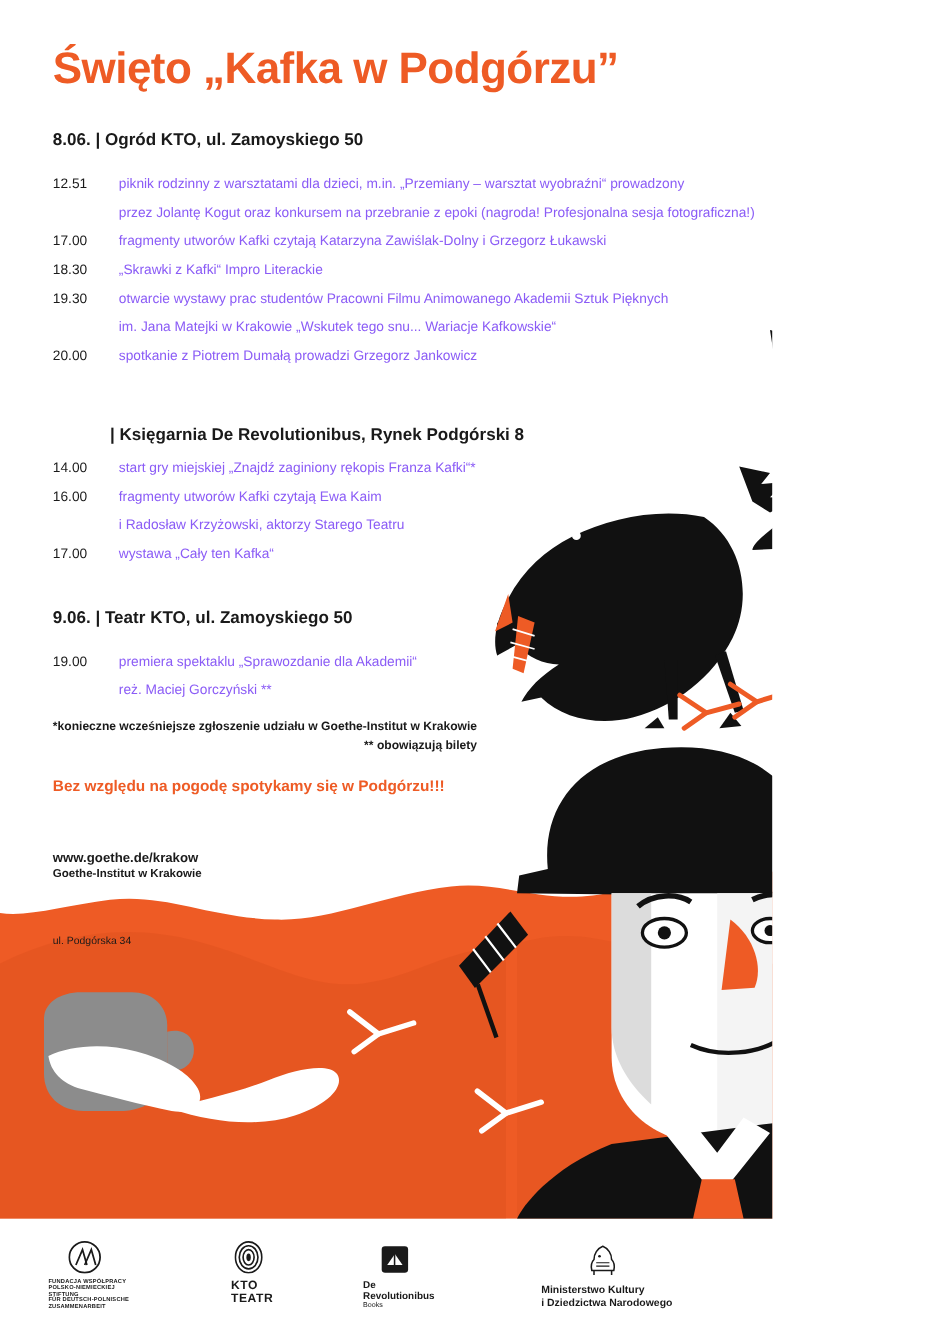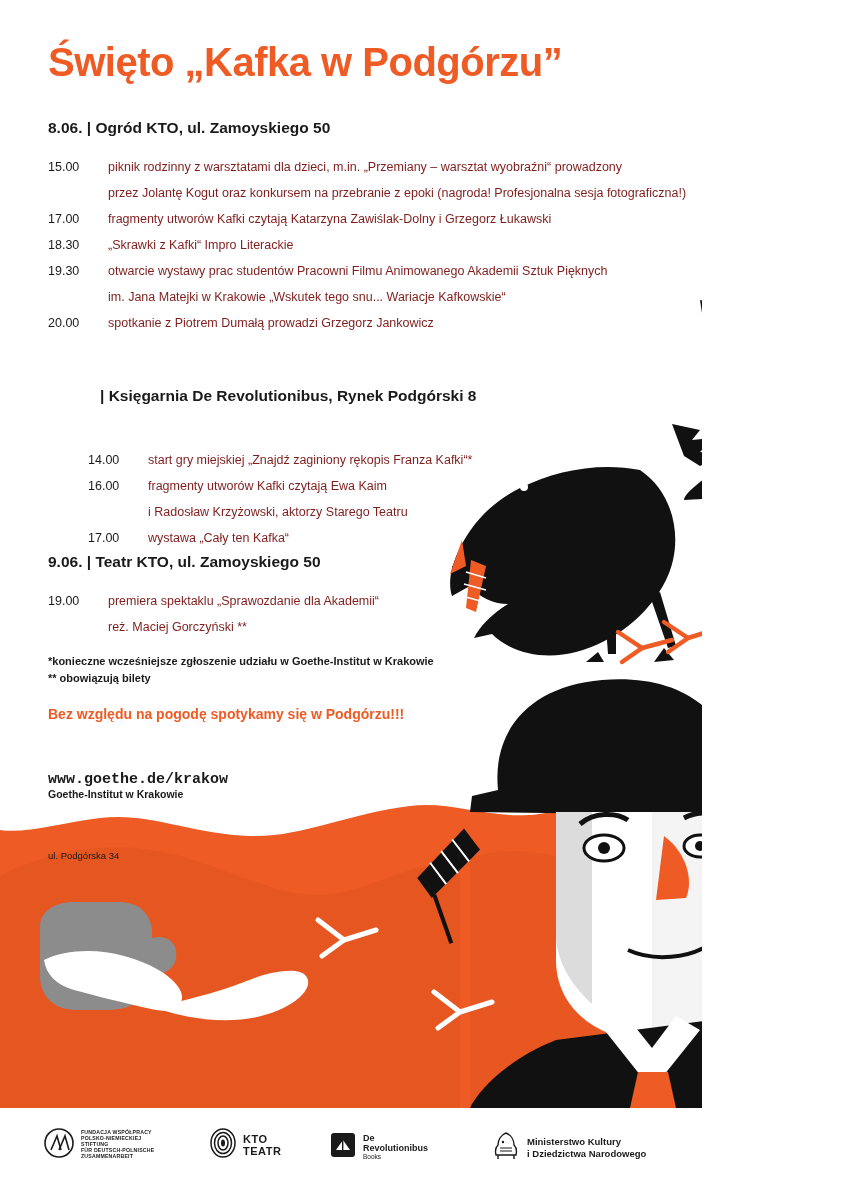--- a/index.html
+++ b/index.html
@@ -49,69 +49,69 @@
   .venue-1 { left: 48px;  top: 119px; }
   .venue-2 { left: 100px; top: 387px; }
   .venue-3 { left: 48px;  top: 553px; }
 
   .rows {
     position: absolute;
     left: 48px;
     width: 700px;
   }
   .rows-1 { top: 154px; }
-  .rows-2 { top: 447px; margin-left: 40px; }
+  .rows-2 { top: 412px; }
   .rows-3 { top: 588px; }
 
   .row {
     display: flex;
     align-items: flex-start;
     line-height: 26px;
   }
   .row .time {
     width: 60px;
     flex: 0 0 60px;
     font-size: 12.5px;
     color: #1a1a1a;
   }
   .row .desc {
     font-size: 12.5px;
-    color: #7f1d1d;
+    color: #8b5cf6;
   }
 
   
   .footnotes {
     position: absolute;
     left: 48px;
     top: 653px;
     font-size: 11px;
     font-weight: bold;
     color: #1a1a1a;
     line-height: 17px;
+    text-align: right;
   }
   .slogan {
     position: absolute;
     left: 48px;
     top: 706px;
     font-size: 14px;
     font-weight: bold;
     color: #ee5b25;
     text-align: right;
   }
   .contact {
     position: absolute;
     left: 48px;
     top: 773px;
     line-height: 14px;
   }
   .contact .web {
-    font-size: 15px;
-    font-weight: bold;
-    color: #1a1a1a;
-    font-family: Liberation Mono, monospace;
+    font-size: 12px;
+    font-weight: bold;
+    color: #1a1a1a;
   }
   .contact .inst {
     font-size: 10.5px;
     font-weight: bold;
     color: #1a1a1a;
   }
   .contact .addr {
     font-size: 9.5px;
     color: #1a1a1a;
     margin-top: 48px;
@@ -126,20 +126,21 @@
     height: 92px;
     background: #ffffff;
     display: flex;
     align-items: center;
   }
   .logo {
     display: flex;
     align-items: center;
     position: absolute;
     color: #1a1a1a;
+    flex-direction: column;
   }
   .logo .mark { flex: 0 0 auto; margin-right: 7px; }
   .logo .txt { line-height: 1.12; }
 
   .logo-1 { left: 44px;  top: 1128px; }
   .logo-1 .txt { font-size: 5.2px; font-weight: bold; letter-spacing: .2px; }
   .logo-2 { left: 210px; top: 1128px; }
   .logo-2 .txt { font-size: 11px; font-weight: bold; letter-spacing: .5px; }
   .logo-3 { left: 330px; top: 1132px; }
   .logo-3 .txt-main { font-size: 9px; font-weight: bold; }
@@ -272,21 +273,21 @@
       <path d="M156 1008 C196 1022 238 1024 268 1014 C300 1004 314 986 306 976
                C298 966 268 972 244 982 C214 994 182 1000 156 1008 Z" fill="#ffffff"></path>
     </g>
   </svg>
 
   <div class="title">Święto „Kafka w Podgórzu”</div>
 
   <div class="venue venue-1">8.06. | Ogród KTO, ul. Zamoyskiego 50</div>
   <div class="rows rows-1">
     <div class="row">
-      <div class="time">15.00</div>
+      <div class="time">12.51</div>
       <div class="desc">piknik rodzinny z warsztatami dla dzieci, m.in. „Przemiany – warsztat wyobraźni“ prowadzony</div>
     </div>
     <div class="row">
       <div class="time"></div>
       <div class="desc">przez Jolantę Kogut oraz konkursem na przebranie z epoki (nagroda! Profesjonalna sesja fotograficzna!)</div>
     </div>
     <div class="row">
       <div class="time">17.00</div>
       <div class="desc">fragmenty utworów Kafki czytają Katarzyna Zawiślak-Dolny i Grzegorz Łukawski</div>
     </div>

